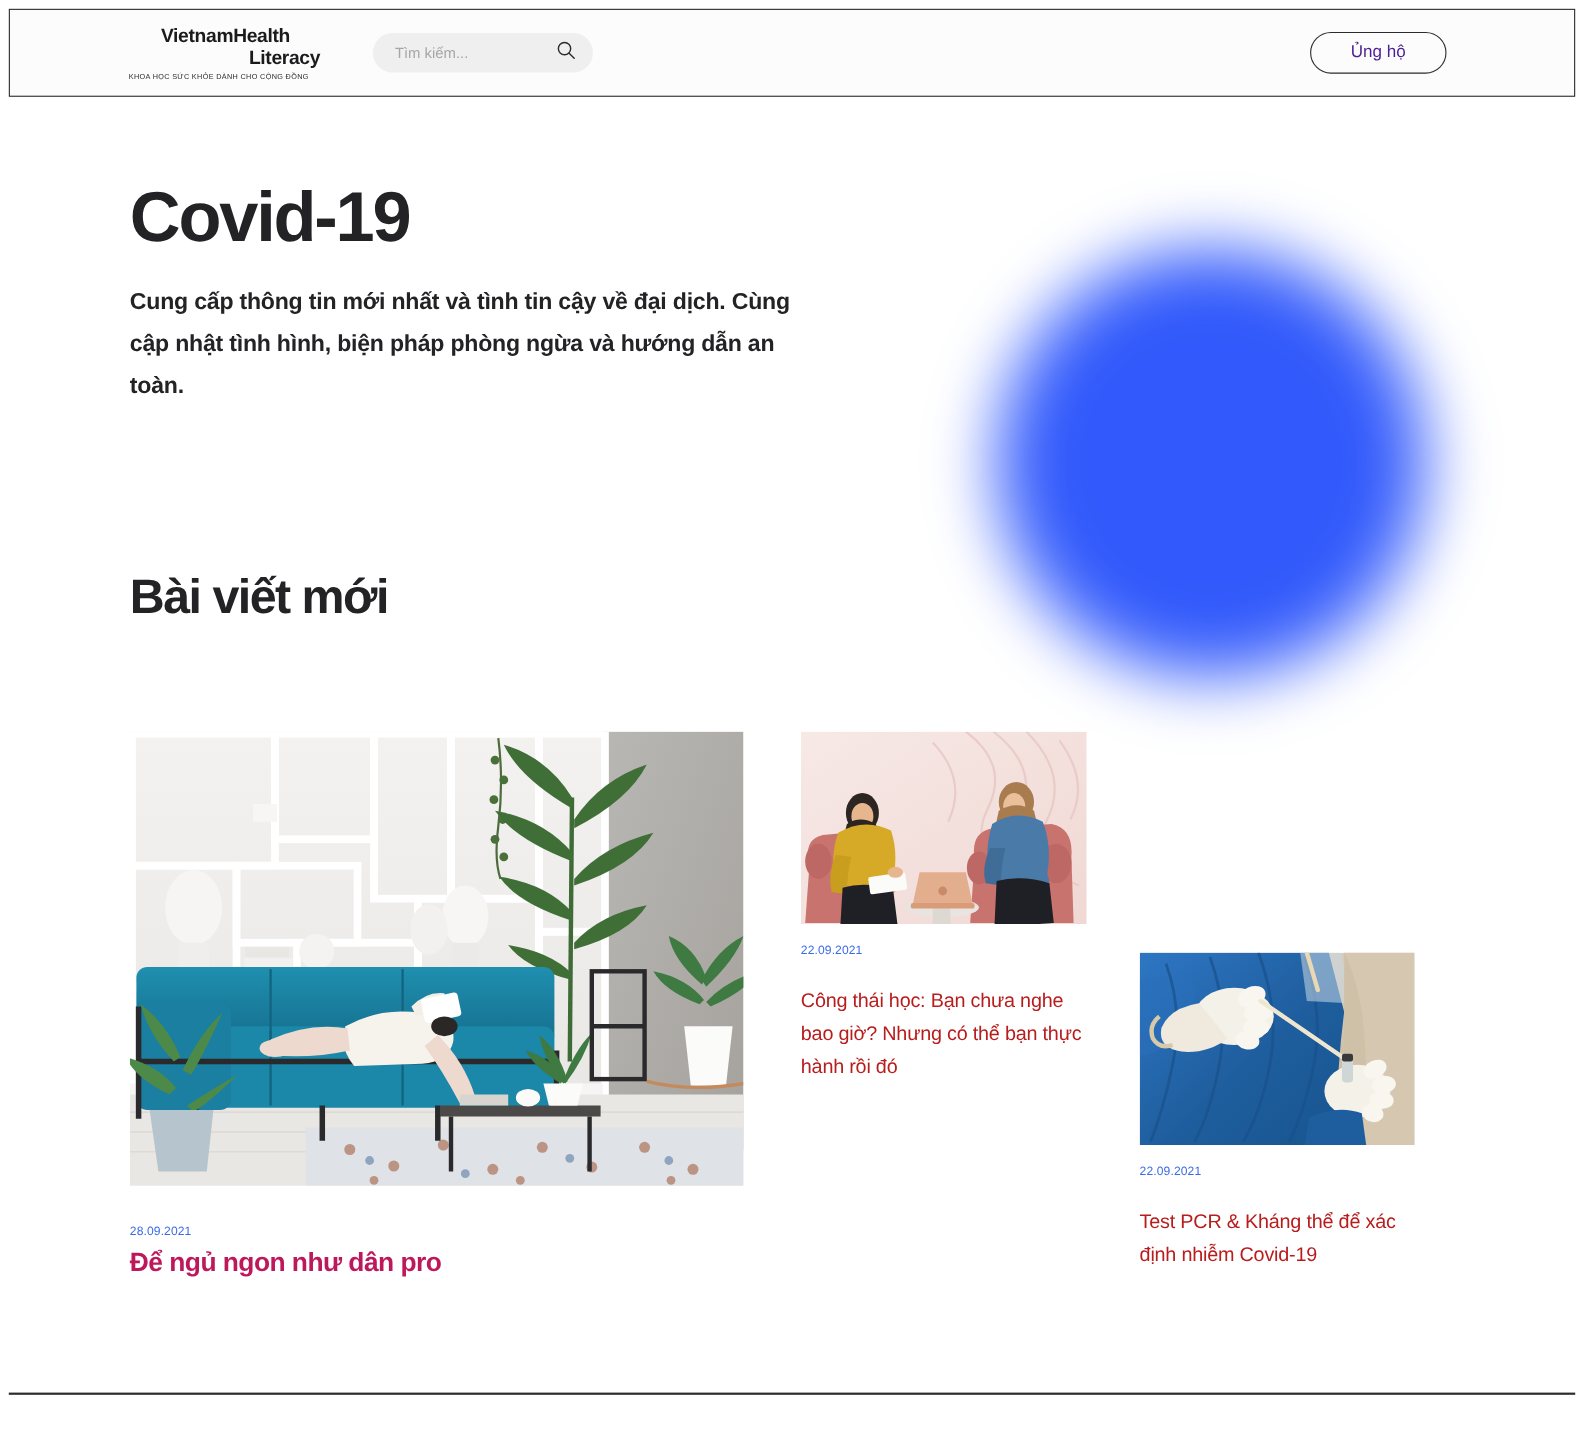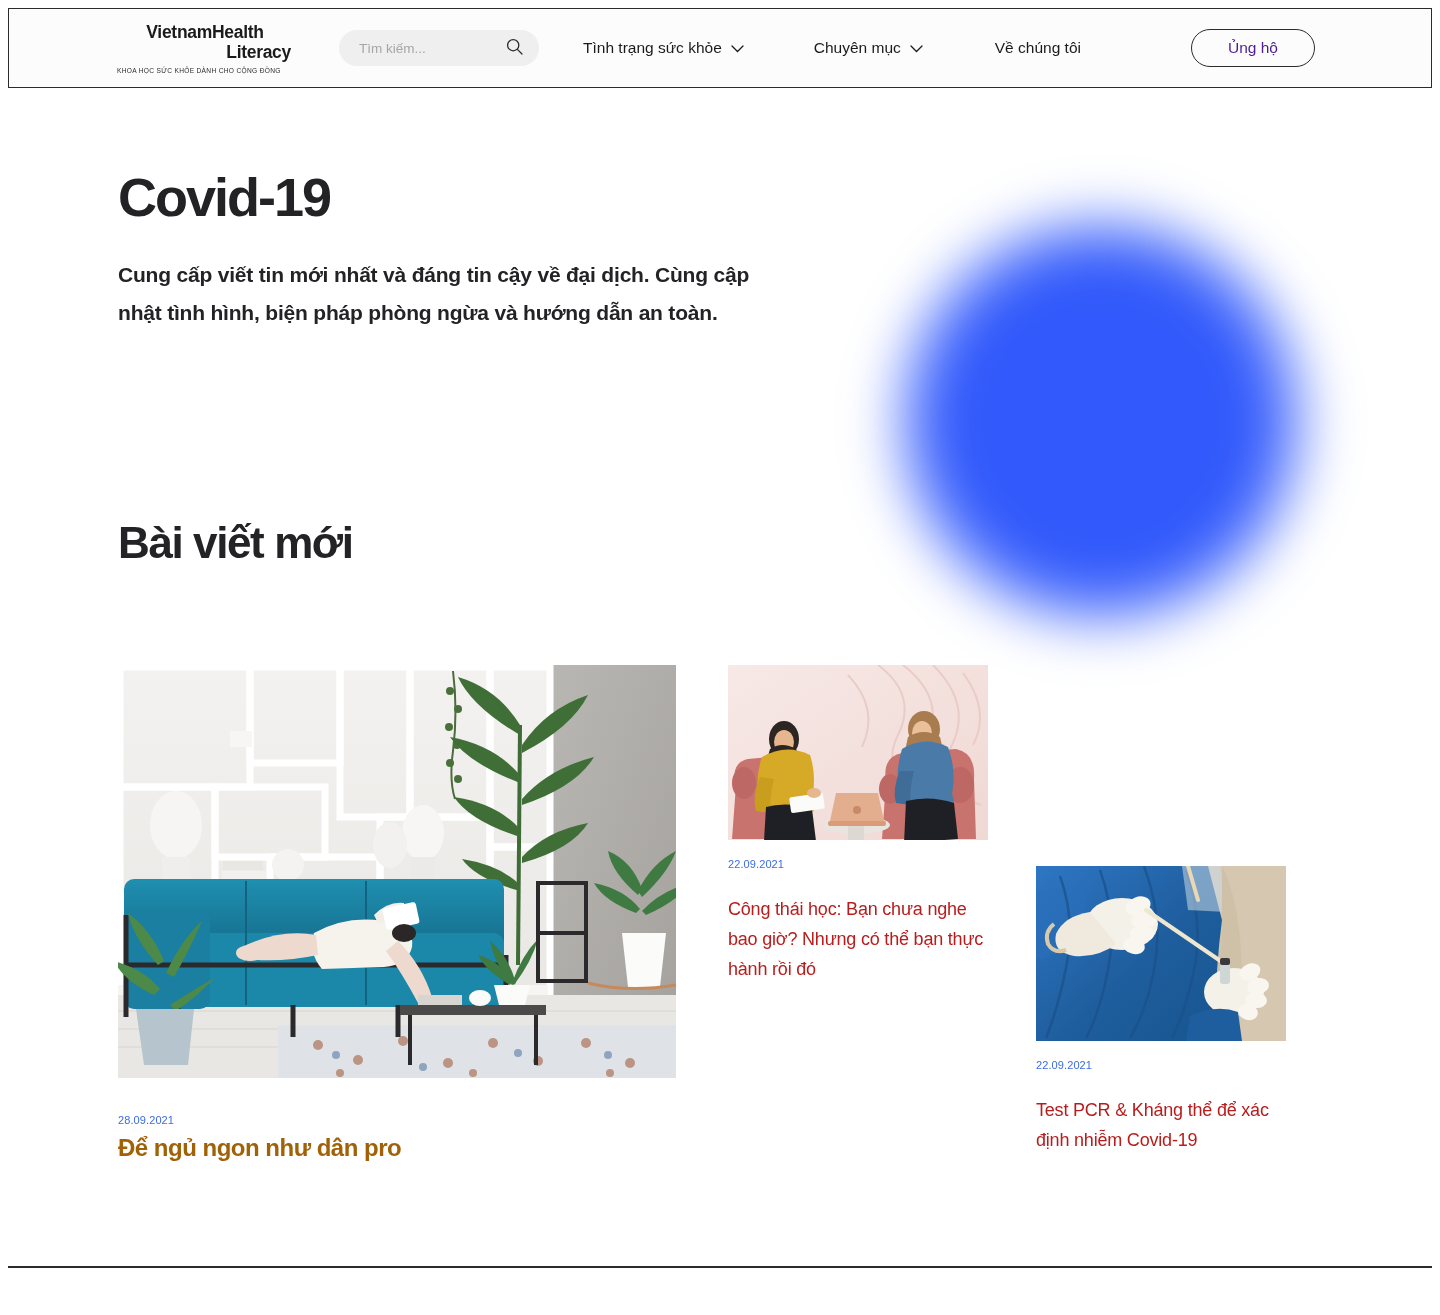--- a/index.html
+++ b/index.html
@@ -138,21 +138,21 @@
     color: #4c1d95;
     cursor: pointer;
     display: flex;
     align-items: center;
     justify-content: center;
   }
 
   
   .hero { position: absolute; left: 118px; top: 162px; z-index: 3; }
   .hero-title {
-    font-size: 54px;
+    font-size: 64px;
     font-weight: 700;
     letter-spacing: -2px;
     color: #232326;
     line-height: 70px;
   }
   .hero-desc {
     margin-top: 24px;
     width: 640px;
     font-size: 21px;
     font-weight: 700;
@@ -187,21 +187,21 @@
   .card-date {
     font-size: 11px;
     color: #3b6be8;
     letter-spacing: 0.1px;
   }
 
   .card-title-lg {
     margin-top: 6px;
     font-size: 24px;
     font-weight: 700;
-    color: #a16207;
+    color: #be185d;
     letter-spacing: -0.5px;
     line-height: 32px;
   }
   .card-title-sm {
     margin-top: 24px;
     font-size: 18px;
     color: #b91c1c;
     letter-spacing: -0.2px;
     line-height: 30px;
   }
@@ -247,50 +247,27 @@
     <div class="search-box">
       <input class="search-input" type="text" placeholder="Tìm kiếm..." style="">
       <span class="search-icon">
         <svg width="17" height="17" viewBox="0 0 17 17" fill="none">
           <circle cx="7.2" cy="7.2" r="5.6" stroke="#2b2b2e" stroke-width="1.3"></circle>
           <line x1="11.4" y1="11.4" x2="16" y2="16" stroke="#2b2b2e" stroke-width="1.3" stroke-linecap="round"></line>
         </svg>
       </span>
     </div>
 
-    <div class="nav">
-      <div class="nav-item">
-        <span>Tình trạng sức khỏe</span>
-        <span class="chev">
-          <svg width="13" height="8" viewBox="0 0 13 8" fill="none">
-            <path d="M1 1L6.5 6.5L12 1" stroke="#1b1b1d" stroke-width="1.3" stroke-linecap="round"></path>
-          </svg>
-        </span>
-      </div>
-
-      <div class="nav-item">
-        <span>Chuyên mục</span>
-        <span class="chev">
-          <svg width="13" height="8" viewBox="0 0 13 8" fill="none">
-            <path d="M1 1L6.5 6.5L12 1" stroke="#1b1b1d" stroke-width="1.3" stroke-linecap="round"></path>
-          </svg>
-        </span>
-      </div>
-
-      <div class="nav-item third">
-        <span>Về chúng tôi</span>
-      </div>
-    </div>
 
     <button class="cta">Ủng hộ</button>
   </div>
 
   <div class="hero">
     <h1 class="hero-title">Covid-19</h1>
-    <p class="hero-desc">Cung cấp viết tin mới nhất và đáng tin cậy về đại dịch. Cùng cập nhật tình hình, biện pháp phòng ngừa và hướng dẫn an toàn.</p>
+    <p class="hero-desc">Cung cấp thông tin mới nhất và tình tin cậy về đại dịch. Cùng cập nhật tình hình, biện pháp phòng ngừa và hướng dẫn an toàn.</p>
   </div>
 
   <h2 class="section-title">Bài viết mới</h2>
 
   <div class="card card-main">
     <div class="img-wrap">
       <svg class="card-img" viewBox="0 0 558 413" preserveAspectRatio="xMidYMid slice">
         <defs>
           <linearGradient id="wallG" x1="0" y1="0" x2="0" y2="1">
             <stop offset="0%" stop-color="#f3f2f0"></stop>

